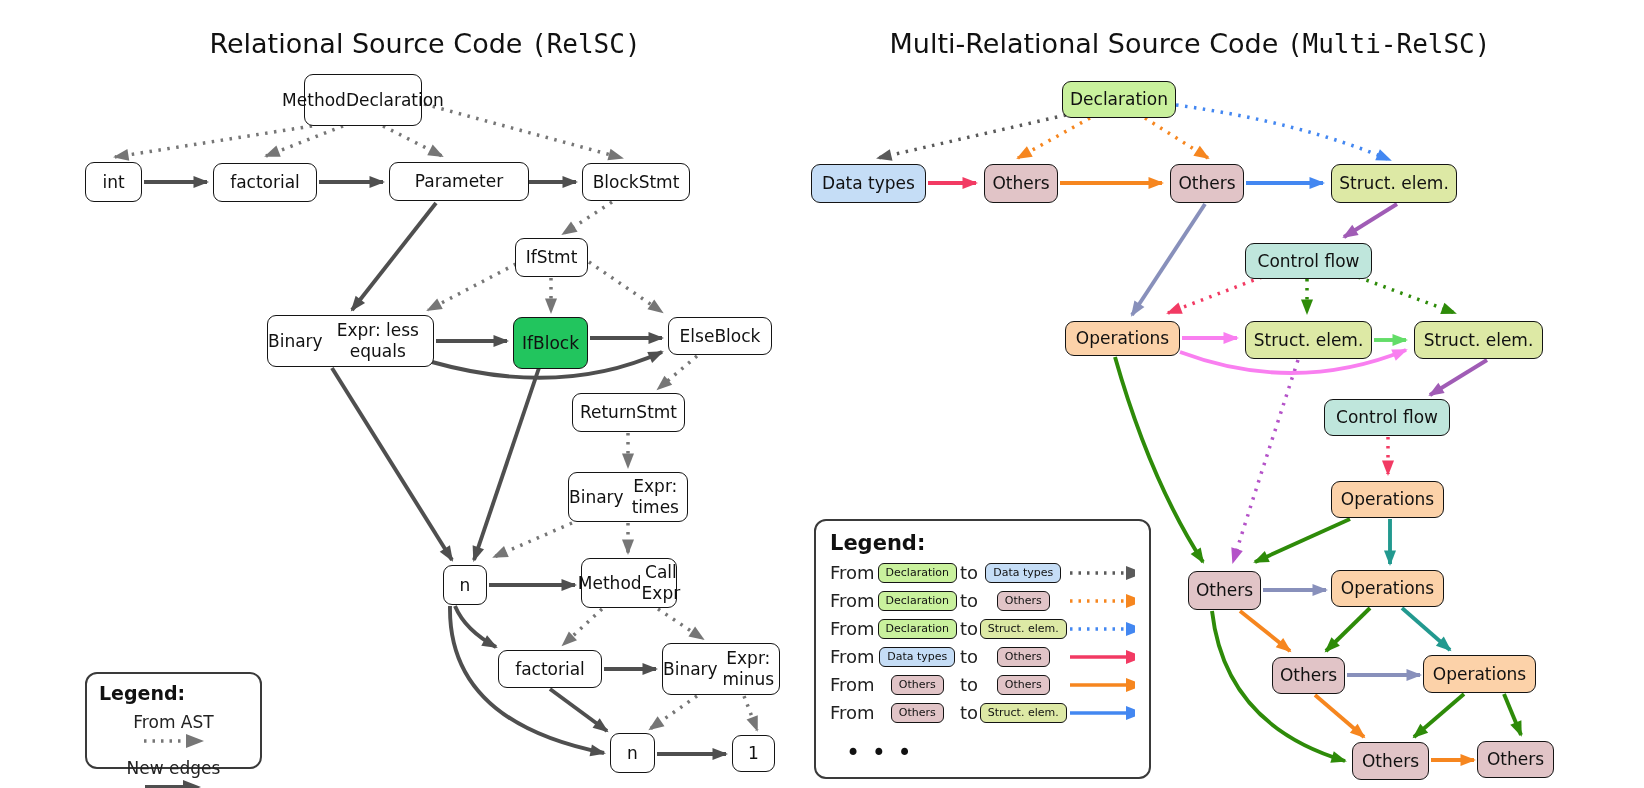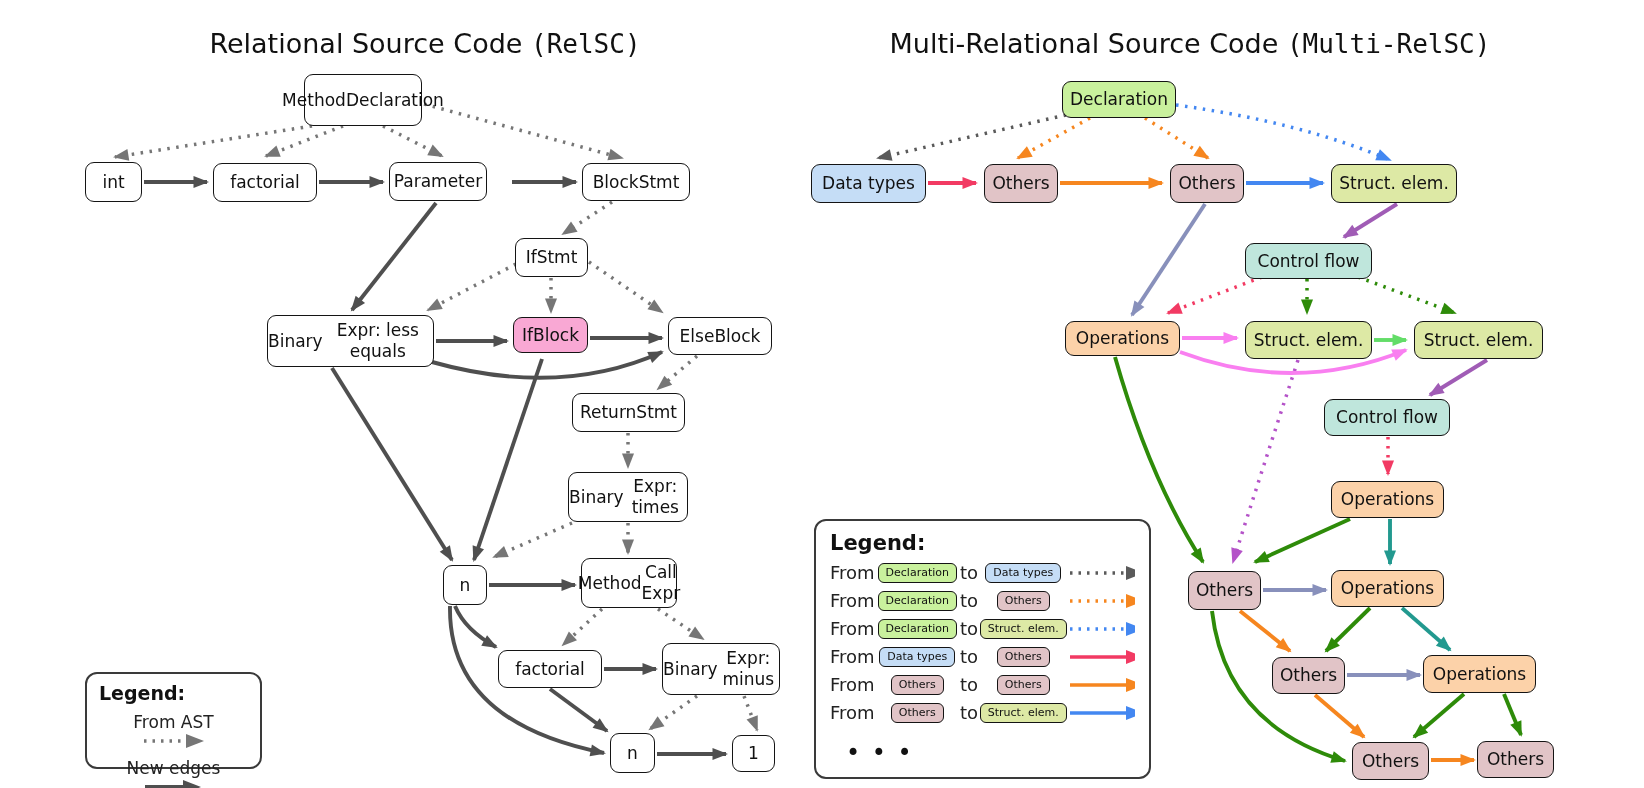--- a/index.html
+++ b/index.html
@@ -152,34 +152,34 @@
       <div class="node" style="left: 304px; top: 74px; width: 118px; height: 52px; background: rgb(255, 255, 255);">
         <span>Method</span>
         <span>Declaration</span>
       </div>
       <div class="node" style="left: 85px; top: 162px; width: 57px; height: 40px; background: rgb(255, 255, 255);">
         <span>int</span>
       </div>
       <div class="node" style="left: 213px; top: 163px; width: 104px; height: 39px; background: rgb(255, 255, 255);">
         <span>factorial</span>
       </div>
-      <div class="node" style="left: 389px; top: 162px; width: 98px; height: 39px; background: rgb(255, 255, 255);">
+      <div class="node" style="left: 389px; top: 162px; width: 140px; height: 39px; background: rgb(255, 255, 255);">
         <span>Parameter</span>
       </div>
       <div class="node" style="left: 582px; top: 163px; width: 108px; height: 38px; background: rgb(255, 255, 255);">
         <span>BlockStmt</span>
       </div>
       <div class="node" style="left: 515px; top: 238px; width: 73px; height: 39px; background: rgb(255, 255, 255);">
         <span>IfStmt</span>
       </div>
       <div class="node" style="left: 267px; top: 315px; width: 167px; height: 52px; background: rgb(255, 255, 255);">
         <span>Binary</span>
         <span>Expr: less equals</span>
       </div>
-      <div class="node" style="left: 513px; top: 317px; width: 75px; height: 36px; background: #f9a8d4; align-items: center;">
+      <div class="node" style="left: 513px; top: 317px; width: 75px; height: 52px; background: #22c55e; align-items: center;">
         <span>IfBlock</span>
       </div>
       <div class="node" style="left: 668px; top: 317px; width: 104px; height: 38px; background: rgb(255, 255, 255);">
         <span>ElseBlock</span>
       </div>
       <div class="node" style="left: 572px; top: 393px; width: 113px; height: 39px; background: rgb(255, 255, 255);">
         <span>ReturnStmt</span>
       </div>
       <div class="node" style="left: 568px; top: 472px; width: 120px; height: 50px; background: rgb(255, 255, 255);">
         <span>Binary</span>

